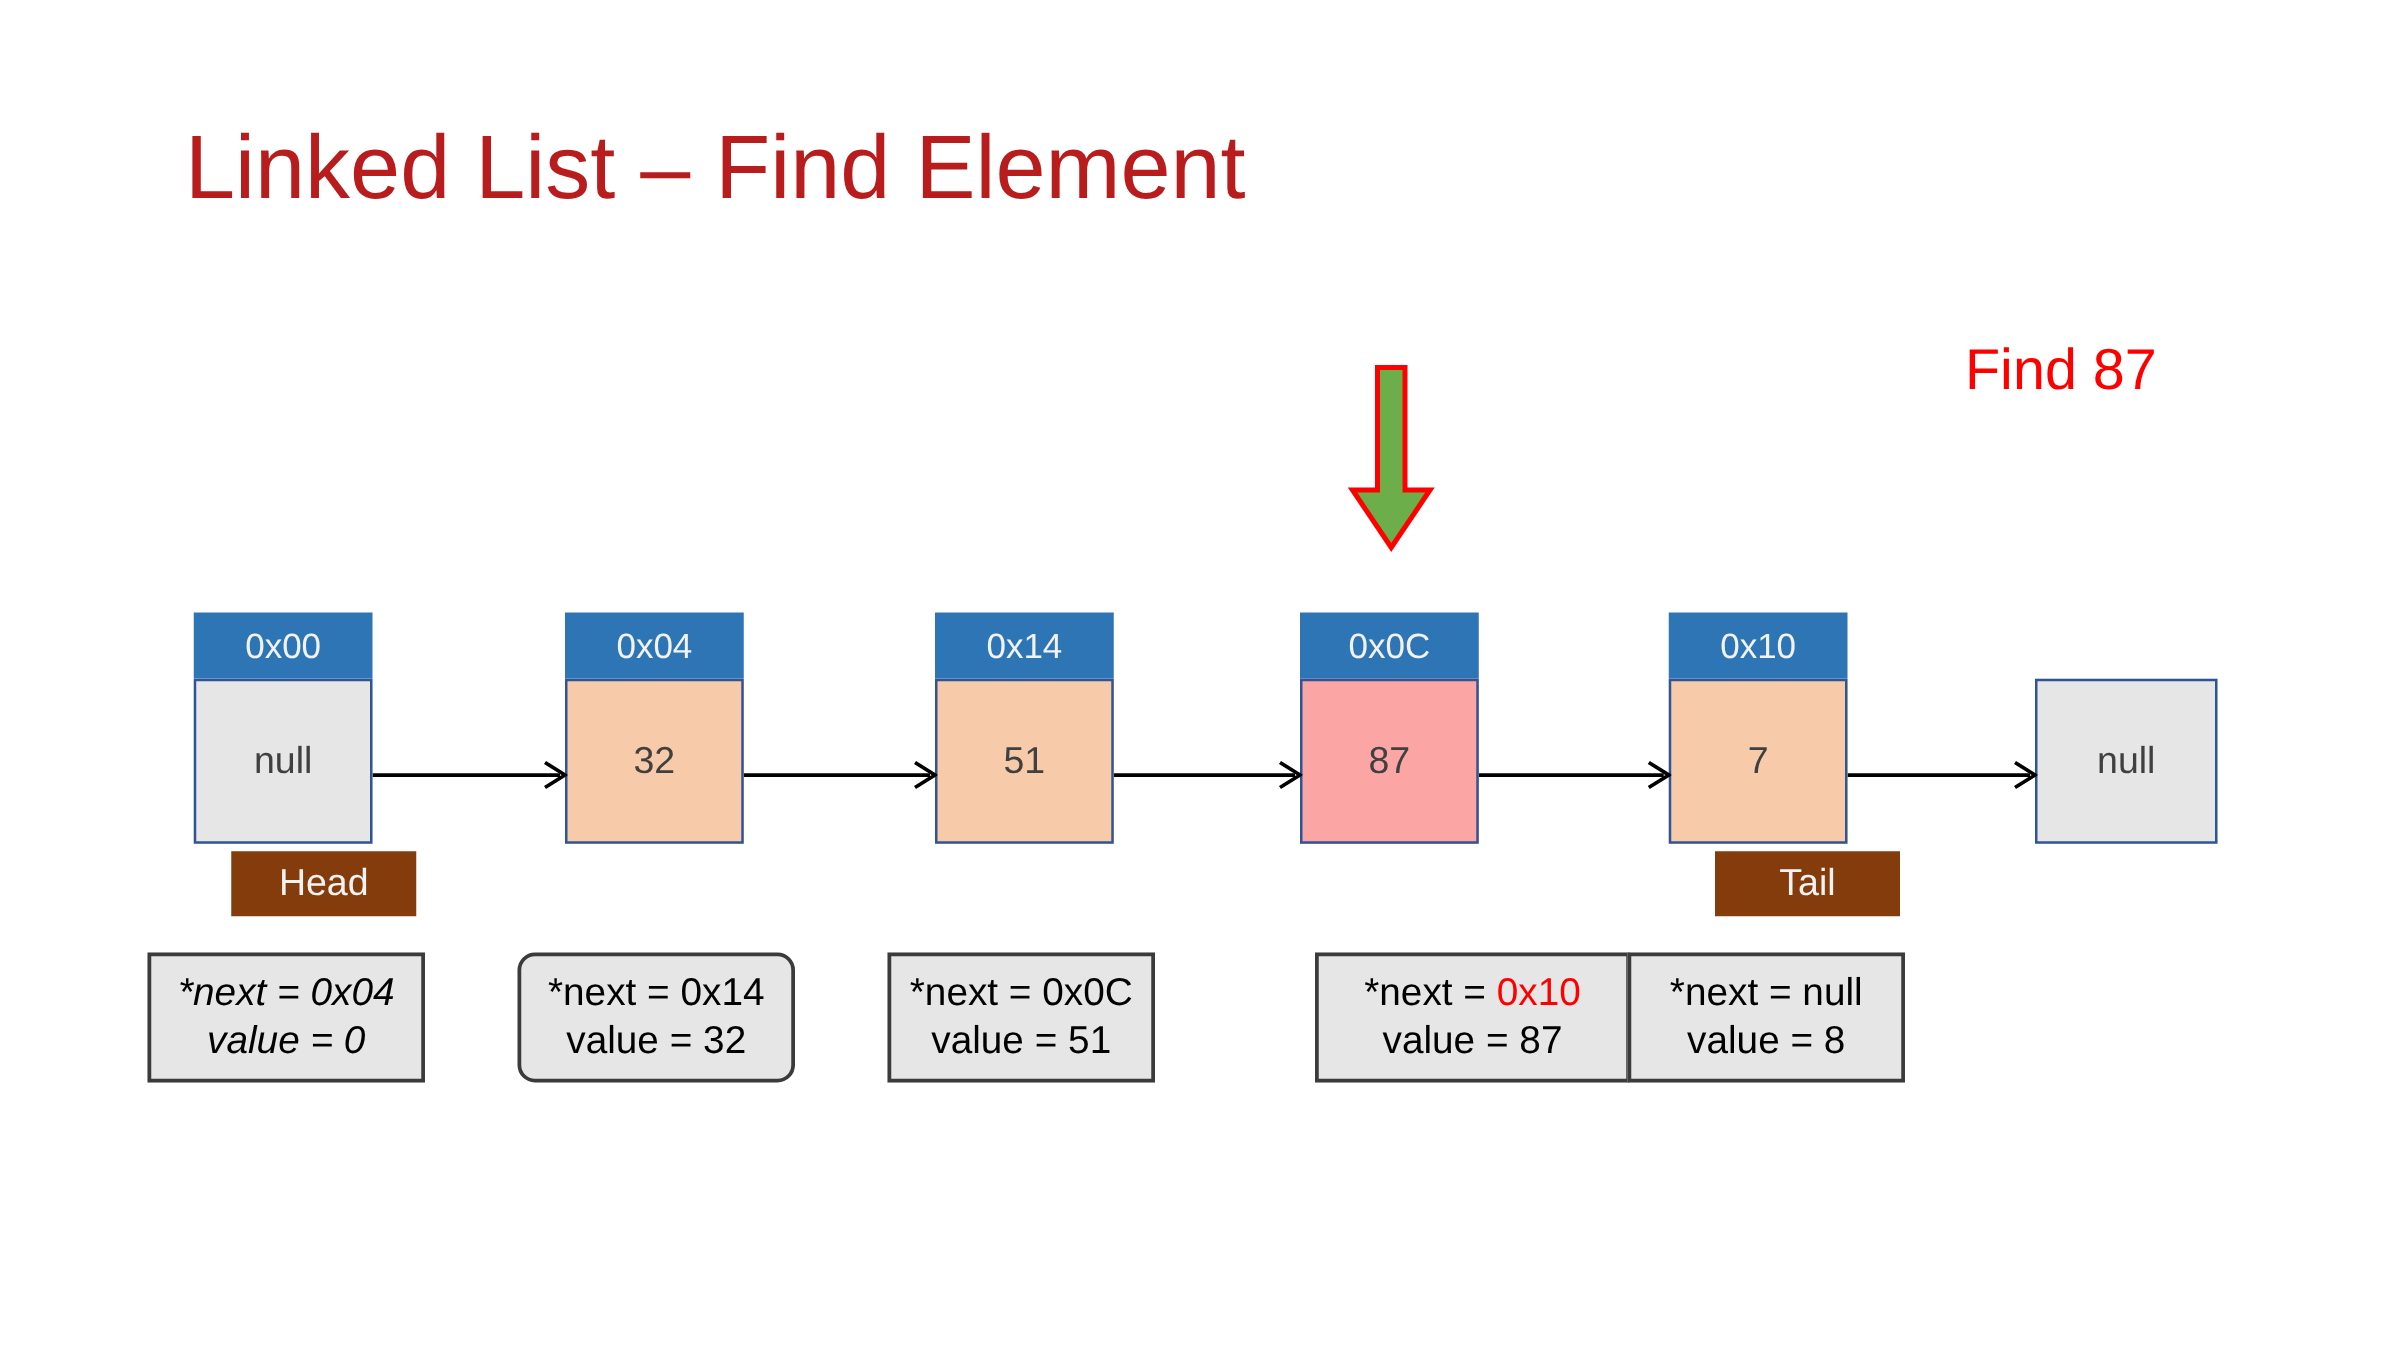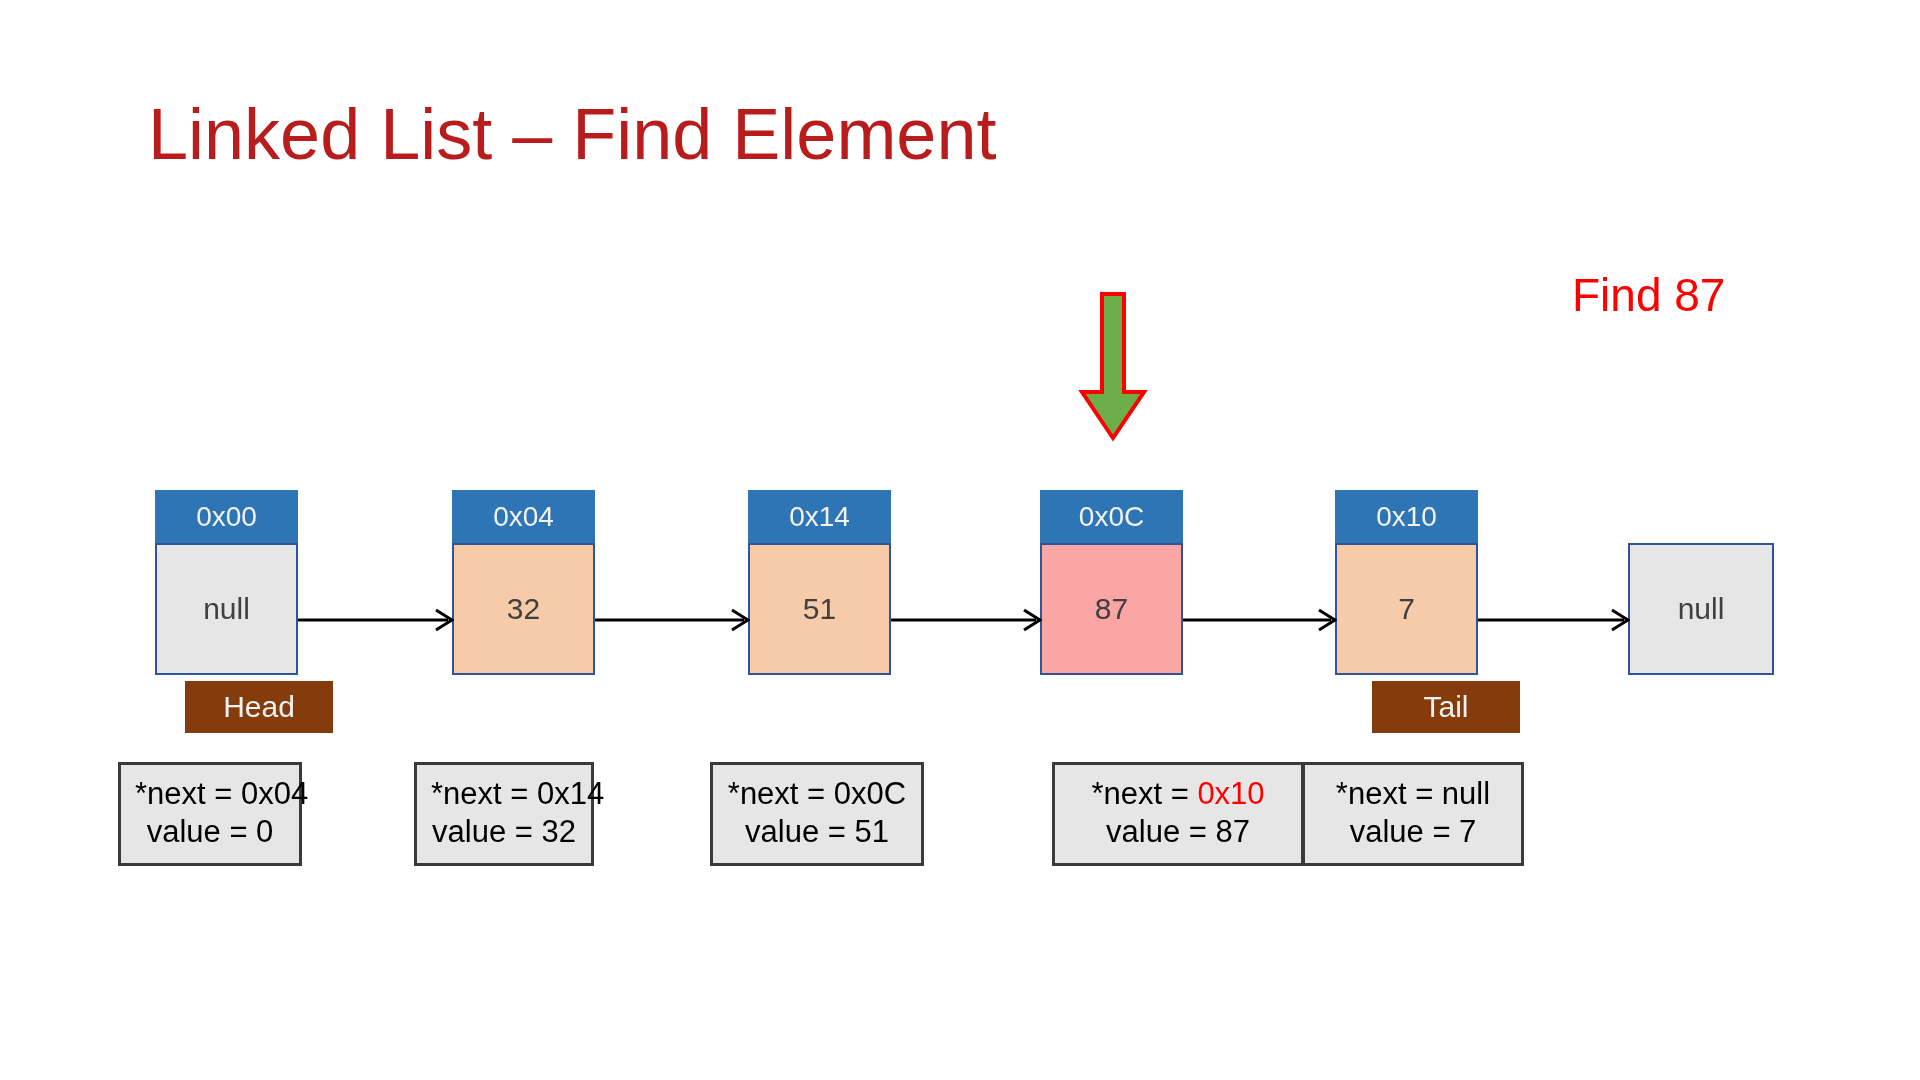--- a/index.html
+++ b/index.html
@@ -205,36 +205,36 @@
   </svg>
 </div>
 
 <div class="connector" style="left:1478px; width:152px;">
   <svg width="152" height="24" viewBox="0 0 152 24" xmlns="http://www.w3.org/2000/svg">
     <line x1="0" y1="12" x2="146" y2="12" stroke="#000000" stroke-width="3"></line>
     <polyline points="134,2 150,12 134,22" fill="none" stroke="#000000" stroke-width="3"></polyline>
   </svg>
 </div>
 
-<div class="annot" style="left:118px; width:184px;">
+<div class="annot" style="left:118px; width:222px;font-style:italic;">
   <span class="ln"><span>*next = </span><span>0x04</span></span>
   <span class="ln">value = 0</span>
 </div>
 
-<div class="annot" style="left:414px; width:180px;">
+<div class="annot" style="left:414px; width:222px;border-radius:14px;">
   <span class="ln"><span>*next = </span><span>0x14</span></span>
   <span class="ln">value = 32</span>
 </div>
 
 <div class="annot" style="left:710px; width:214px;">
   <span class="ln"><span>*next = </span><span>0x0C</span></span>
   <span class="ln">value = 51</span>
 </div>
 
 <div class="annot" style="left:1052px; width:252px;">
   <span class="ln"><span>*next = </span><span class="hl">0x10</span></span>
   <span class="ln">value = 87</span>
 </div>
 
 <div class="annot" style="left:1302px; width:222px;">
   <span class="ln"><span>*next = </span><span>null</span></span>
-  <span class="ln">value = 7</span>
+  <span class="ln">value = 8</span>
 </div>
 
 </body></html>

